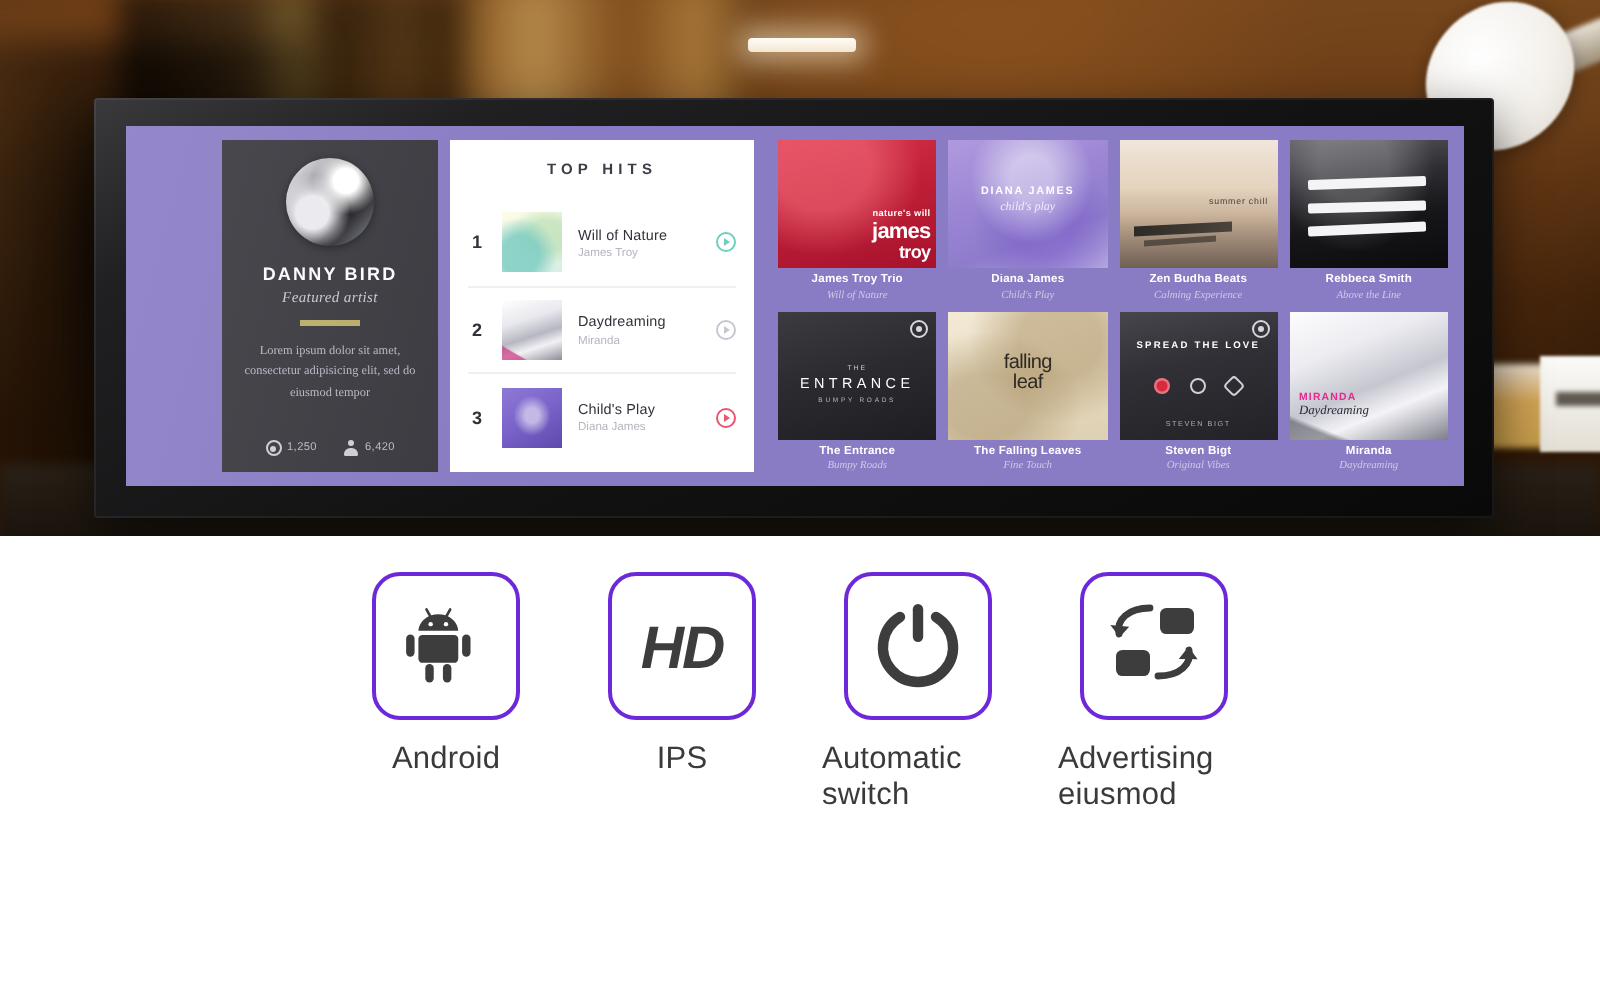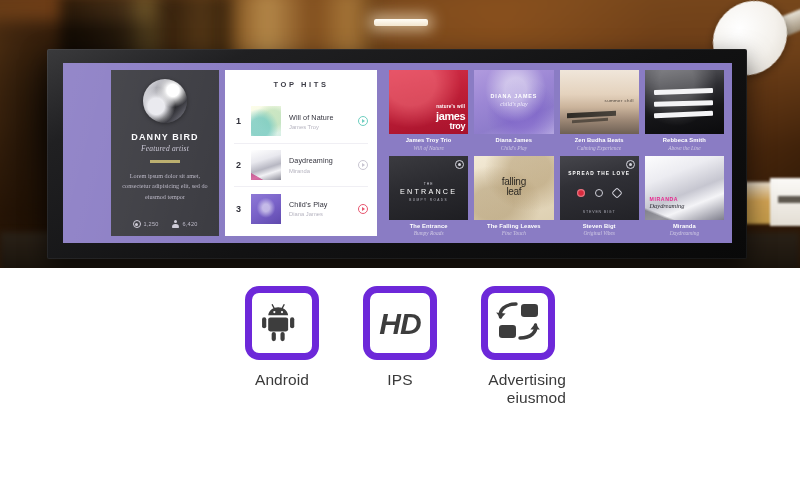--- a/index.html
+++ b/index.html
@@ -326,26 +326,26 @@
 
   
   .features {
     position: absolute; left: 0; top: 268px; width: 800px; height: 232px;
     background: #fff;
     display: flex; justify-content: center; align-items: flex-start;
     gap: 22px; padding: 18px 40px 0;
   }
   .feature { width: 96px; display: flex; flex-direction: column; align-items: center; }
   .feat-box {
-    width: 74px; height: 74px; border: 7px solid #6d28d9; border-radius: 14px;
+    width: 74px; height: 74px; border: 2px solid #6d28d9; border-radius: 14px;
     display: flex; align-items: center; justify-content: center;
     background: #fff;
   }
   .feat-label {
-    margin-top: 11px; font-size: 15.5px; color: #3a3a3a; text-align: right;
+    margin-top: 11px; font-size: 15.5px; color: #3a3a3a; text-align: left;
     line-height: 1.18; letter-spacing: .1px;
   }
   .ic { fill: #3d3d3d; }
 </style>
 </head>
 <body>
 
 <div class="scene">
   <div class="scene-bg"></div>
   <div class="scene-shelf"></div>
@@ -557,20 +557,29 @@
   <div class="feature">
     <div class="feat-box">
       <svg width="52" height="34" viewBox="0 0 52 34">
         <text x="26" y="28" text-anchor="middle" class="ic" font-family="'Liberation Sans',sans-serif" font-size="30" font-weight="bold" font-style="italic" letter-spacing="-1">HD</text>
       </svg>
     </div>
     <div class="feat-label">IPS</div>
   </div>
 
 
+  <div class="feature">
+    <div class="feat-box">
+      <svg width="44" height="46" viewBox="0 0 44 46">
+        <path d="M13 8.5 A17.5 17.5 0 1 0 31 8.5" fill="none" stroke="#3d3d3d" stroke-width="5.2" stroke-linecap="round"></path>
+        <rect x="19.4" y="2" width="5.2" height="19" rx="2.6" class="ic"></rect>
+      </svg>
+    </div>
+    <div class="feat-label">Automatic switch</div>
+  </div>
 
 
   <div class="feature">
     <div class="feat-box">
       <svg width="48" height="46" viewBox="0 0 48 46">
         <rect x="27" y="4" width="17" height="13" rx="3.2" class="ic"></rect>
         <rect x="5" y="25" width="17" height="13" rx="3.2" class="ic"></rect>
         <path d="M22 4 C11 4 5 10 6.5 17" fill="none" stroke="#3d3d3d" stroke-width="3.4" stroke-linecap="round"></path>
         <path d="M2.2 12.5 L6.8 18.6 L11.6 13.4 Z" class="ic"></path>
         <path d="M26 38 C37 38 43 32 41.5 25" fill="none" stroke="#3d3d3d" stroke-width="3.4" stroke-linecap="round"></path>

